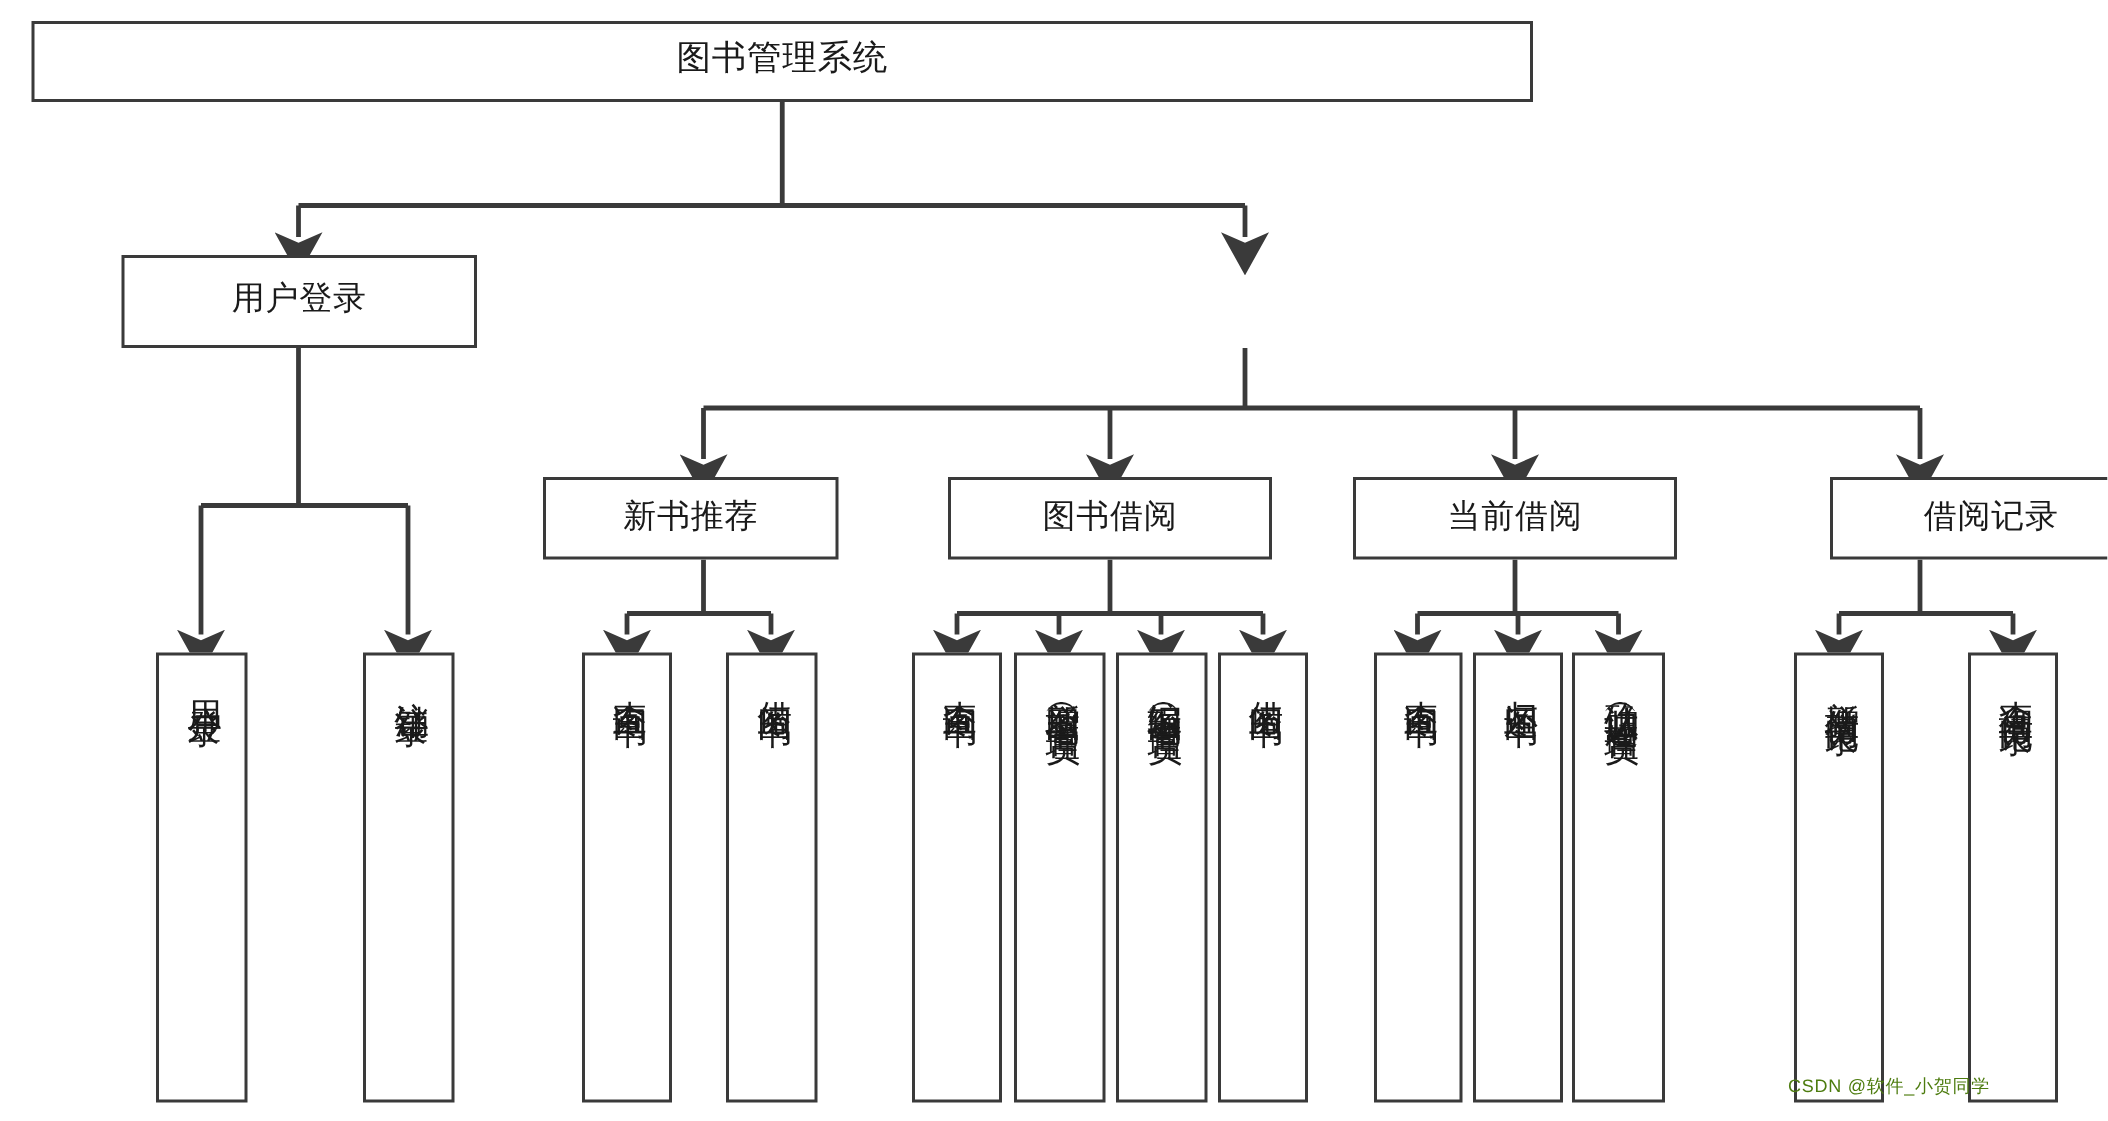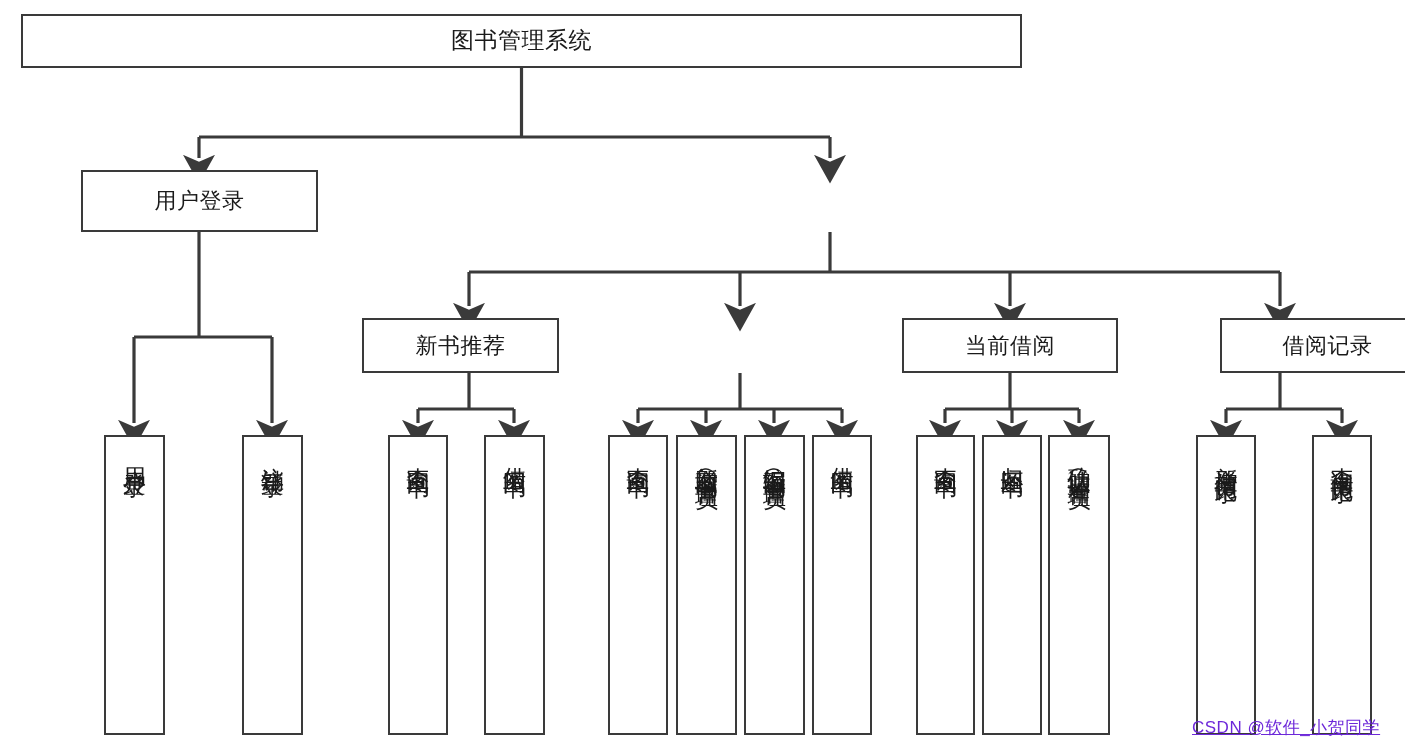--- a/index.html
+++ b/index.html
@@ -33,44 +33,44 @@
     display: flex;
     align-items: center;
     justify-content: center;
     color: #1a1a1a;
   }
   .node .label {
     display: block;
     text-align: right;
     line-height: 1.18;
     letter-spacing: 0.5px;
+    font-family: Liberation Mono, monospace;
   }
   .node.horizontal .label {
     writing-mode: horizontal-tb;
     font-size: 22px;
   }
   .node.vertical {
     align-items: flex-start;
     padding-top: 12px;
   }
   .node.vertical .label {
     writing-mode: vertical-rl;
     text-orientation: upright;
     font-size: 23px;
     letter-spacing: 3px;
     line-height: 1;
   }
   .node.root .label { font-size: 23px; }
   .watermark {
     position: absolute;
-    color: #6d28d9;
-    font-size: 17px;
+    color: #4d7c0f;
+    font-size: 12px;
     letter-spacing: 0.5px;
     white-space: nowrap;
-    text-decoration: underline;
   }
 </style>
 </head>
 <body>
 
 <div id="canvas">
 
   <svg class="edges" viewBox="0 0 1405 747" xmlns="http://www.w3.org/2000/svg">
     <defs>
       <marker id="arrow" markerWidth="9" markerHeight="10" refX="1" refY="5" orient="auto" markerUnits="strokeWidth">
@@ -127,20 +127,23 @@
 
   <div class="node horizontal" style="left:81px;top:170px;width:237px;height:62px;">
     <span class="label">用户登录</span>
   </div>
 
 
   <div class="node horizontal" style="left:362px;top:318px;width:197px;height:55px;">
     <span class="label">新书推荐</span>
   </div>
 
+  <div class="node horizontal" style="left:632px;top:318px;width:216px;height:55px;">
+    <span class="label">图书借阅</span>
+  </div>
 
   <div class="node horizontal" style="left:902px;top:318px;width:216px;height:55px;">
     <span class="label">当前借阅</span>
   </div>
 
   <div class="node horizontal" style="left:1172px;top:318px;width:215px;height:55px;margin-left:48px;">
     <span class="label">借阅记录</span>
   </div>
 
   <div class="node vertical" style="left:104px;top:435px;width:61px;height:300px;">

